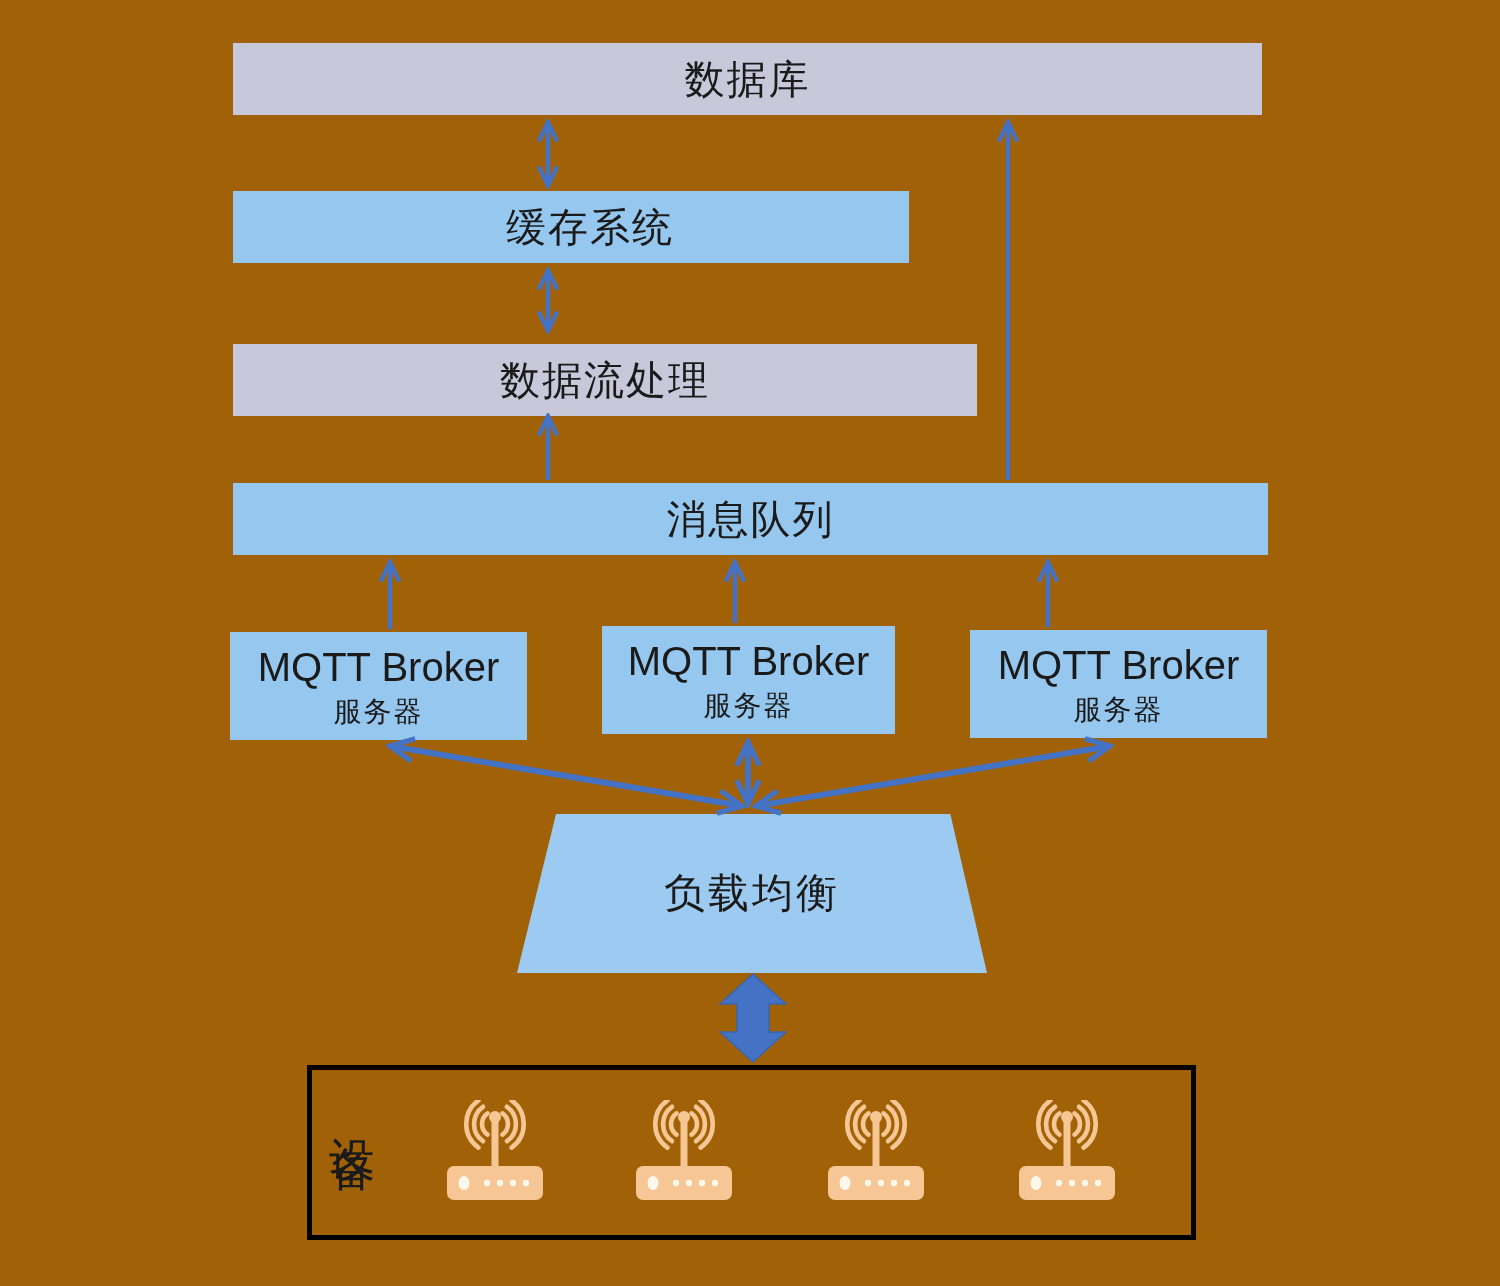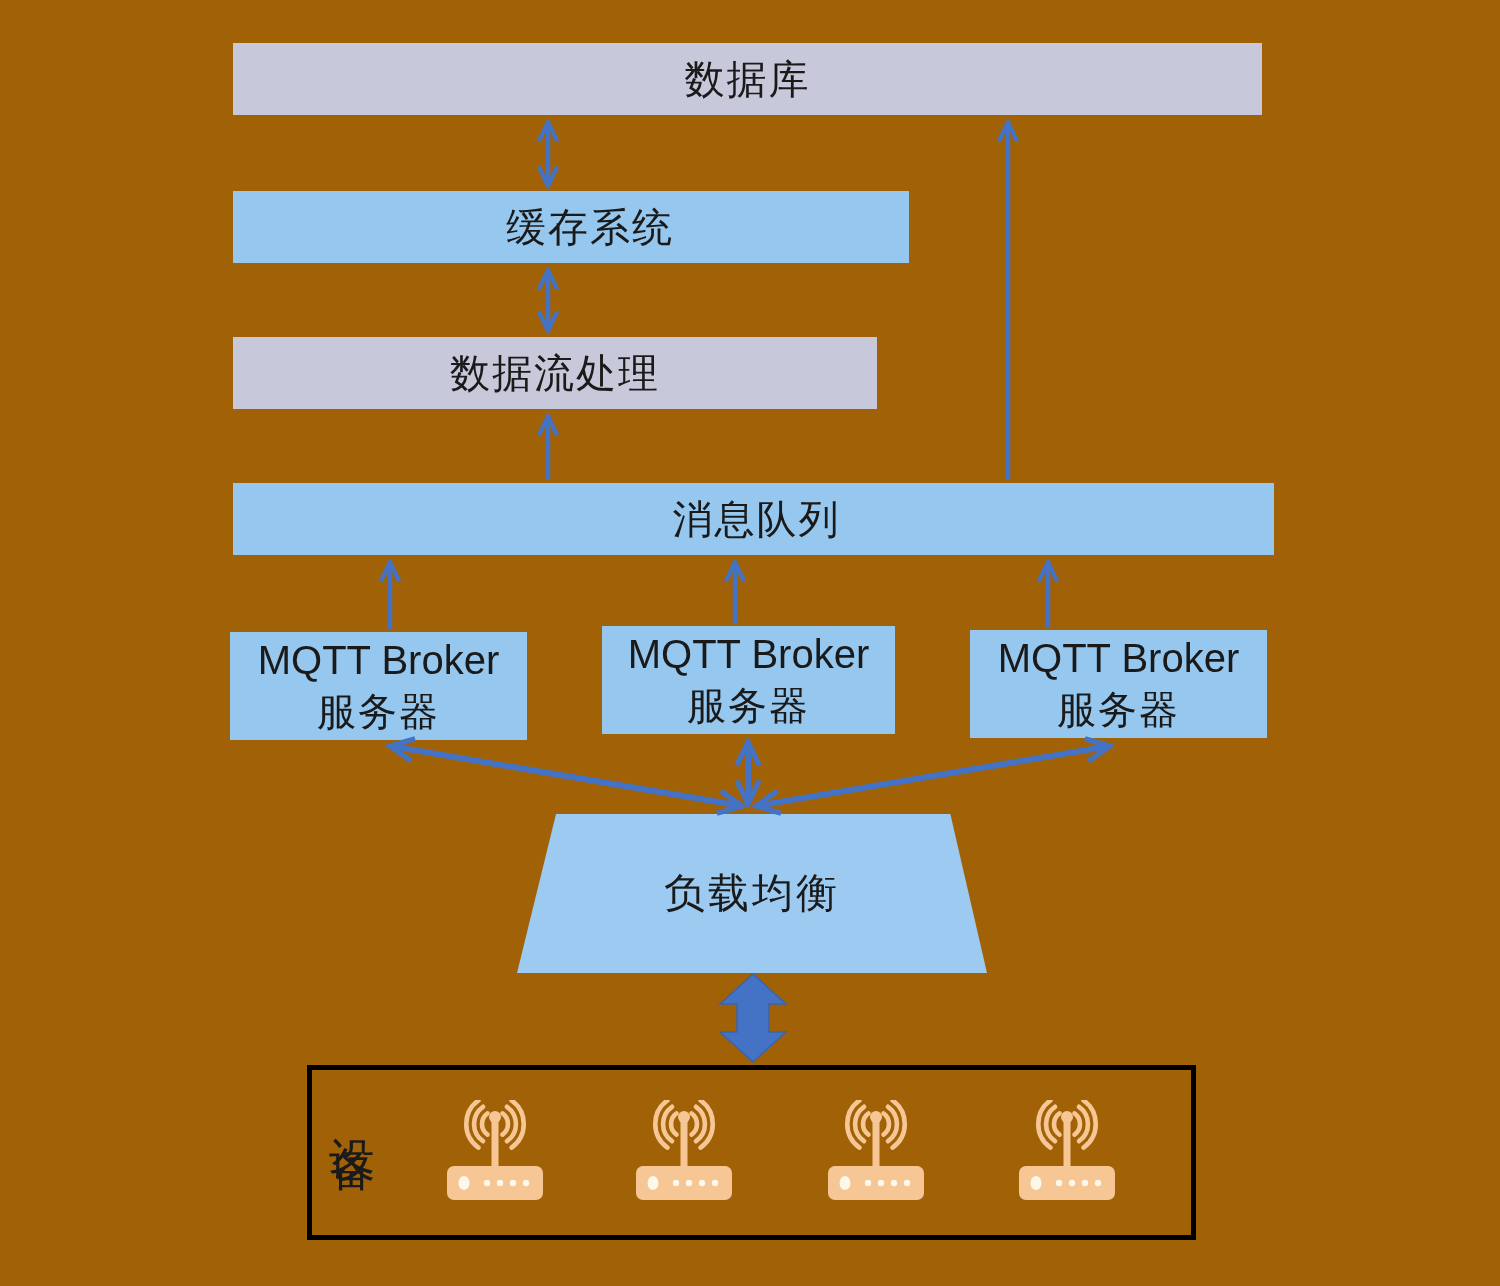--- a/index.html
+++ b/index.html
@@ -8,28 +8,28 @@
     font-family:"Liberation Sans","DejaVu Sans",sans-serif;color:#1a1a1a;overflow:hidden;
   }
   .bar{
     position:absolute;display:flex;align-items:center;justify-content:center;
     font-size:40px;letter-spacing:2px;
   }
   .lav{background:#c7c8d9;}
   .blu{background:#96c7ee;}
   .bar-database{left:233px;top:43px;width:1029px;height:72px;}
   .bar-cache{left:233px;top:191px;width:638px;height:72px;padding-left:38px;}
-  .bar-stream{left:233px;top:337px;width:644px;height:72px;text-align:right;}
-  .bar-queue{left:233px;top:483px;width:1035px;height:72px;padding-left:6px;}
+  .bar-stream{left:233px;top:344px;width:744px;height:72px;text-align:right;}
+  .bar-queue{left:233px;top:483px;width:1035px;height:72px;}
   .broker{
     position:absolute;background:#96c7ee;display:flex;flex-direction:column;
     align-items:center;justify-content:center;line-height:1.28;
   }
   .broker .l1{font-size:40px;}
-  .broker .l2{font-size:39px;letter-spacing:2px;}
+  .broker .l2{font-size:28px;letter-spacing:2px;}
   .broker-1{left:230px;top:632px;width:297px;height:108px;}
   .broker-2{left:602px;top:626px;width:293px;height:108px;}
   .broker-3{left:970px;top:630px;width:297px;height:108px;}
   .trapezoid{
     position:absolute;left:517px;top:814px;width:470px;height:159px;background:#9ccaf0;
     clip-path:polygon(8.3% 0,92.2% 0,100% 100%,0% 100%);
     display:flex;align-items:center;justify-content:center;font-size:41px;letter-spacing:3px;
   }
   .devices-box{
     position:absolute;left:307px;top:1065px;width:889px;height:175px;

